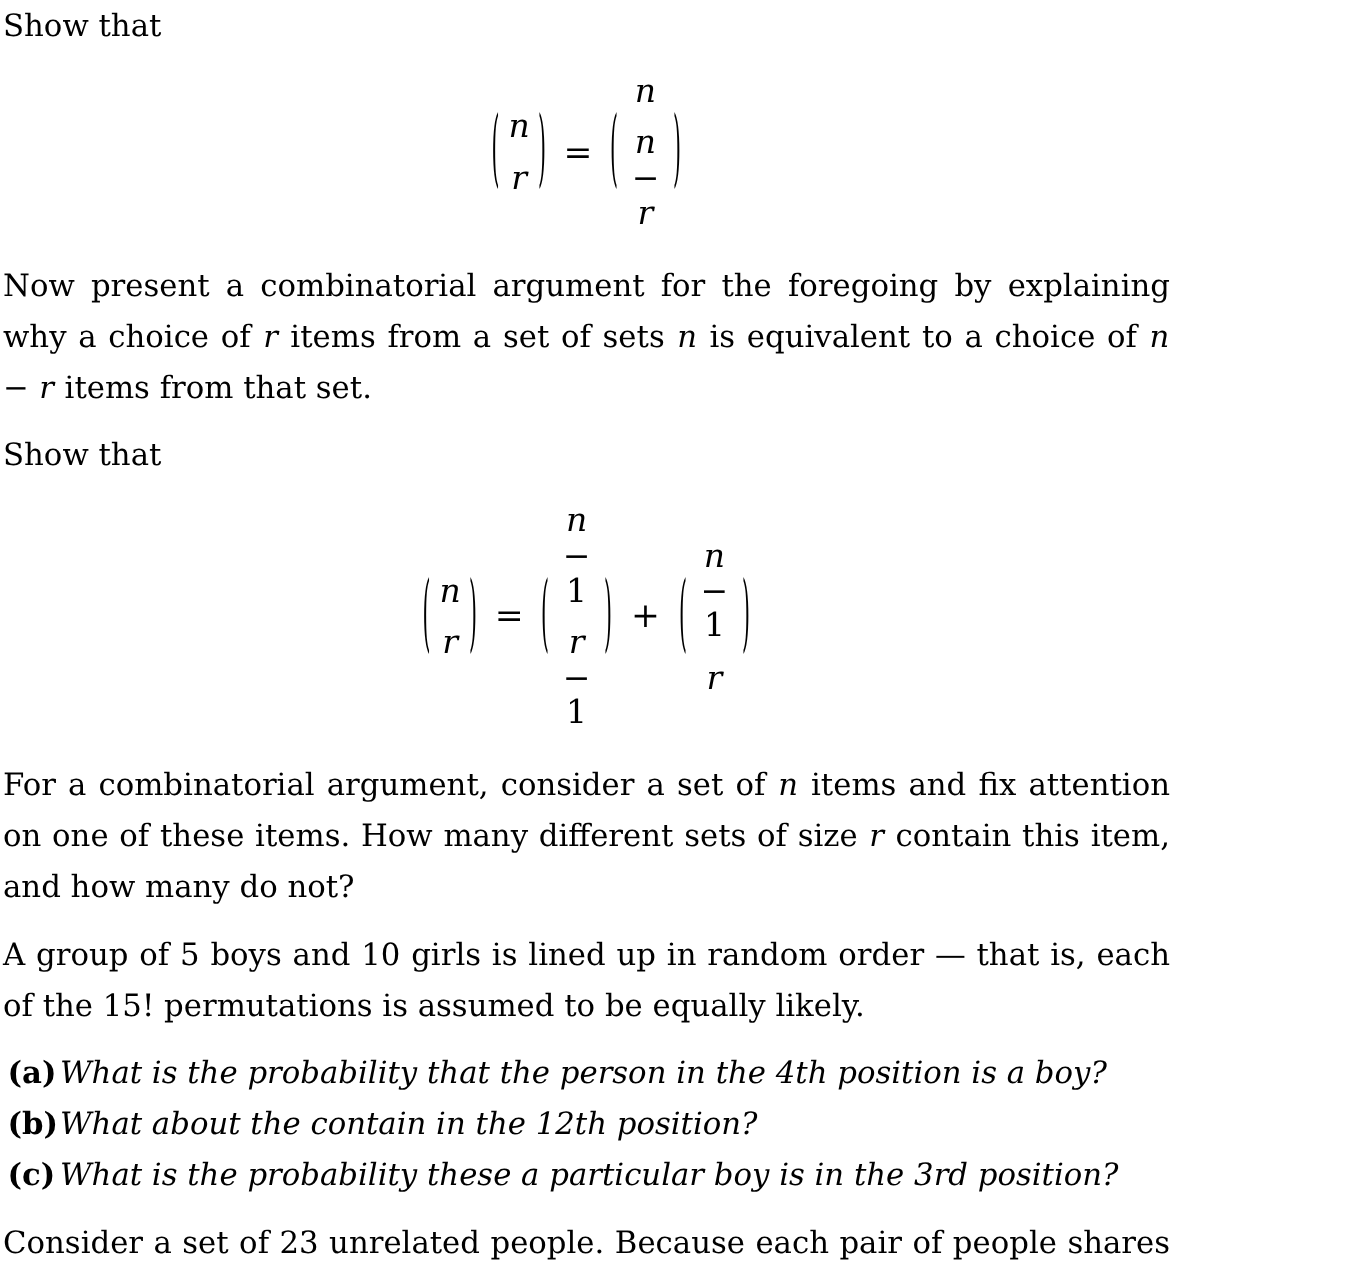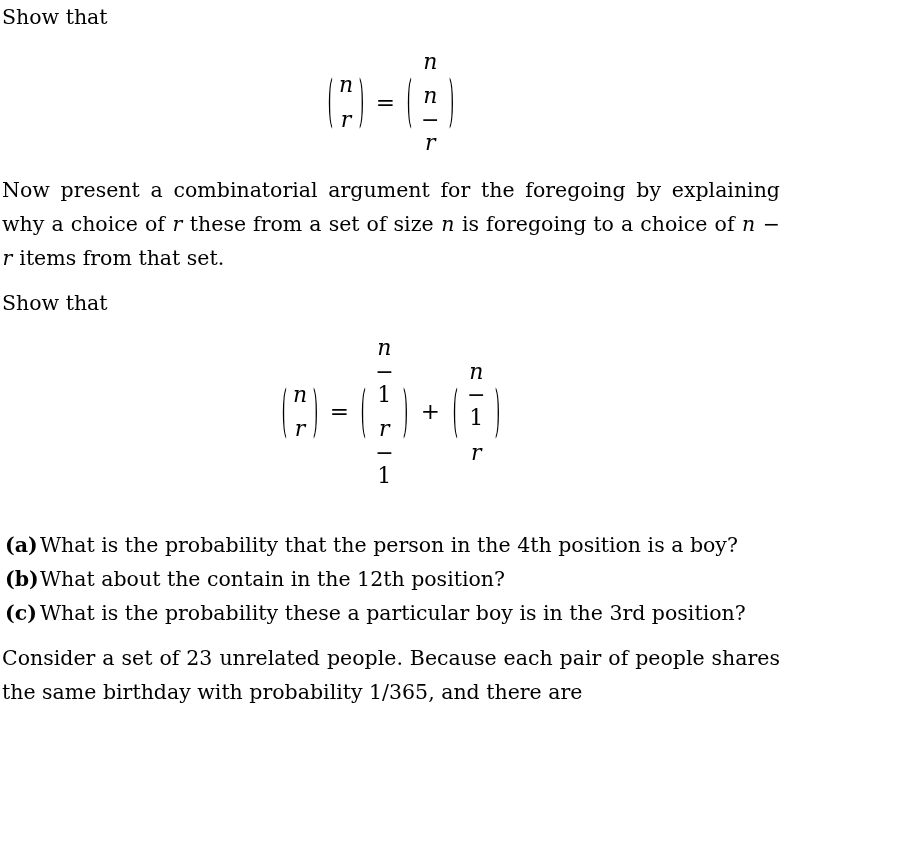--- a/index.html
+++ b/index.html
@@ -112,21 +112,21 @@
     align-items: baseline;
     white-space: nowrap;
   }
   .qlist .label {
     font-weight: bold;
     width: 38px;
     flex: 0 0 38px;
     padding-left: 3px;
     box-sizing: border-box;
   }
-  .qlist .qtext { flex: 1 1 auto; }
+  .qlist .qtext { flex: 1 1 auto; font-style: italic; }
 </style>
 </head>
 <body>
 
 <div class="page">
 
   <p class="para flush">Show that</p>
 
   <div class="gap-md"></div>
 
@@ -151,21 +151,21 @@
               <span>r</span>
             </span>
         </span>
         <span class="paren">)</span>
       </span>
     </span>
   </div>
 
   <div class="gap-lg"></div>
 
-  <p class="para"><span>Now present a combinatorial argument for the foregoing by explaining why a choice of </span><i class="var">r</i><span> these from a set of size </span><i class="var">n</i><span> is foregoing to a choice of </span><i class="var">n</i><span> − </span><i class="var">r</i><span> items from that set.</span></p>
+  <p class="para"><span>Now present a combinatorial argument for the foregoing by explaining why a choice of </span><i class="var">r</i><span> items from a set of sets </span><i class="var">n</i><span> is equivalent to a choice of </span><i class="var">n</i><span> − </span><i class="var">r</i><span> items from that set.</span></p>
 
   <div class="gap-sm"></div>
 
   <p class="para flush">Show that</p>
 
   <div class="gap-md"></div>
 
   <div class="eq-block">
     <span class="eq-row">
       <span class="binom">
@@ -204,23 +204,25 @@
             </span>
           <span class="bot">r</span>
         </span>
         <span class="paren">)</span>
       </span>
     </span>
   </div>
 
   <div class="gap-lg"></div>
 
-
-  <div class="gap-sm"></div>
-
+  <p class="para"><span>For a combinatorial argument, consider a set of </span><i class="var">n</i><span> items and fix attention on one of these items. How many different sets of size </span><i class="var">r</i><span> contain this item, and how many do not?</span></p>
+
+  <div class="gap-sm"></div>
+
+  <p class="para">A group of 5 boys and 10 girls is lined up in random order — that is, each of the 15! permutations is assumed to be equally likely.</p>
 
   <div class="gap-sm"></div>
 
   <ol class="qlist">
     <li>
       <span class="label">(a)</span>
       <span class="qtext">What is the probability that the person in the 4th position is a boy?</span>
     </li>
     <li>
       <span class="label">(b)</span>

